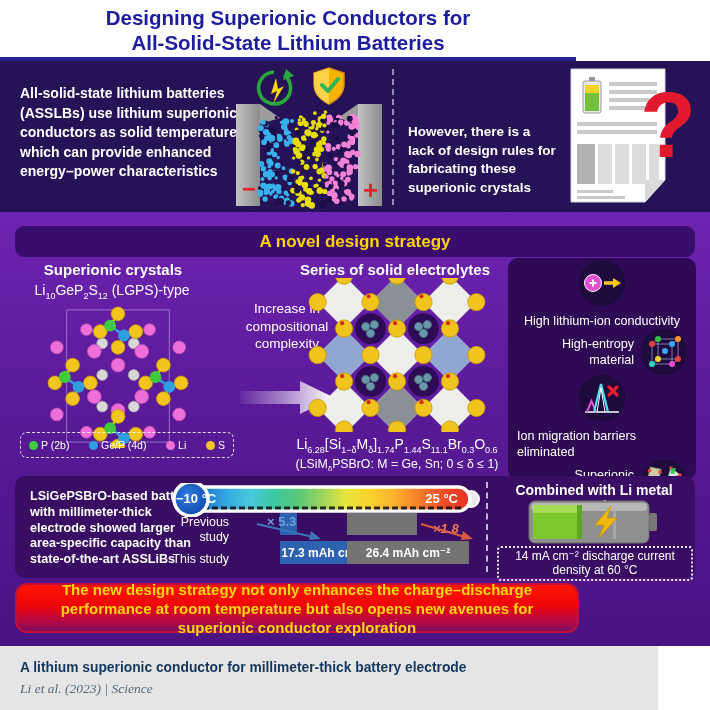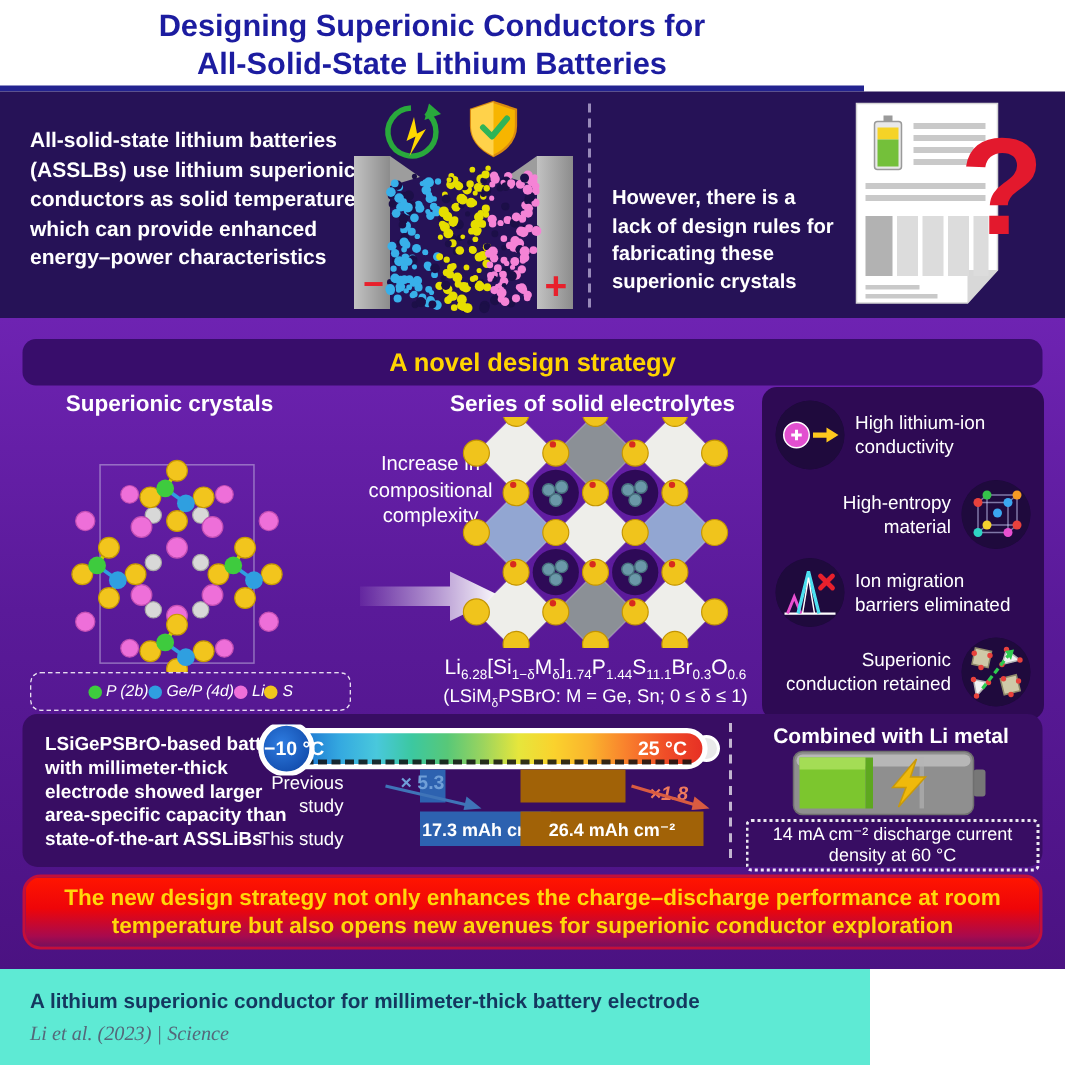--- a/index.html
+++ b/index.html
@@ -25,61 +25,61 @@
   .banner{position:absolute;left:15px;top:14px;width:680px;height:31px;background:#380d6b;
           border-radius:9px;display:flex;align-items:center;justify-content:center;}
   .banner span{color:#ffd400;font-weight:bold;font-size:17px;}
   .colhead{position:absolute;color:#fff;font-weight:bold;font-size:15px;text-align:center;}
   .formula{position:absolute;color:#fff;font-size:14px;text-align:center;}
   .formula sub,.formula sup{font-size:9px;}
   .fnote{position:absolute;color:#fff;font-size:12.3px;text-align:center;}
   .fnote sub{font-size:8px;}
   .arrowtext{position:absolute;left:226px;top:88px;width:122px;color:#fff;font-size:13.5px;
              line-height:17.5px;text-align:center;}
-  .legend{position:absolute;left:20px;top:236px;width:196px;height:24px;
+  .legend{position:absolute;left:20px;top:220px;width:196px;height:24px;
           border:1.5px dashed rgba(255,255,255,.85);border-radius:7px;
-          display:flex;align-items:center;justify-content:center;padding:0 8px;font-style:italic;}
+          display:flex;align-items:center;justify-content:space-between;padding:0 8px;}
   .legend .li{display:flex;align-items:center;gap:3px;color:#fff;font-size:10.5px;}
   .legend .dot{width:9px;height:9px;border-radius:50%;}
   
   .features{position:absolute;left:508px;top:46px;width:188px;height:218px;background:#2e0a54;
             border-radius:10px;display:flex;flex-direction:column;justify-content:space-evenly;padding:2px 0;}
-  .featrow{display:flex;align-items:center;gap:7px;padding:0 9px;}
+  .featrow{display:flex;align-items:center;gap:7px;padding:0 9px;flex-direction:column;}
   .featrow.rev{flex-direction:row-reverse;}
   .featrow .txt{color:#fff;font-size:12.6px;line-height:16px;flex:1;}
   .featrow.rev .txt{text-align:right;}
   .ficon{width:46px;height:46px;border-radius:50%;background:#1f0a3d;flex:0 0 46px;}
   
   .results{position:absolute;left:15px;top:264px;width:680px;height:102px;background:#380d63;
            border-radius:10px;}
   .results .desc{position:absolute;left:15px;top:13px;width:172px;color:#fff;
                  font-weight:bold;font-size:12.6px;line-height:15.8px;}
   .thermo{position:absolute;left:155px;top:7px;}
   .rowlab{position:absolute;color:#fff;font-size:12.4px;line-height:14.5px;text-align:right;}
   .bar{position:absolute;display:flex;align-items:center;justify-content:center;}
   .bar.blue{background:#2d62b0;margin-left:44px;}
-  .bar.red{background:#a16207;align-items:center;}
+  .bar.red{background:#737373;align-items:center;}
   .bar .val{color:#fff;font-weight:bold;font-size:12px;white-space:nowrap;}
   .factor{position:absolute;font-weight:bold;font-size:13px;}
   .factor.blue{color:#6f9fd8;}
   .factor.red{color:#ef7a5d;}
   .rdiv{position:absolute;left:471px;top:6px;height:90px;border-left:2px dashed rgba(255,255,255,.7);}
   .anodehead{position:absolute;left:478px;top:6px;width:202px;color:#fff;font-weight:bold;
              font-size:14px;text-align:center;}
   .anodenote{position:absolute;left:482px;top:70px;width:192px;border:2px dotted rgba(255,255,255,.9);
              border-radius:4px;color:#fff;font-size:12px;line-height:13.5px;text-align:center;padding:2px 0;}
   
-  .conclusion{position:absolute;left:15px;top:371px;width:680px;height:50px;border-radius:12px;
+  .conclusion{position:absolute;left:15px;top:371px;width:564px;height:50px;border-radius:12px;
               background:linear-gradient(180deg,#ff1500 0%,#ee0509 45%,#a80a4e 85%,#77105c 100%);
               border:2px solid #c40f3a;box-sizing:border-box;
               display:flex;align-items:center;justify-content:center;}
   .conclusion span{color:#ffd70a;font-weight:bold;font-size:15px;line-height:19px;
                    text-align:center;padding:0 22px;}
   
-  .footer{position:absolute;left:0;top:646px;width:580px;height:64px;background:#5eead4;}
+  .footer{position:absolute;left:0;top:646px;width:658px;height:64px;background:#e5e5e5;}
   .footer .ptitle{position:absolute;left:20px;top:14px;color:#14375f;font-weight:bold;font-size:13.8px;}
   .footer .cite{position:absolute;left:20px;top:35px;color:#54687a;font-size:13.5px;
                 font-style:italic;font-family:"Liberation Serif","DejaVu Serif",serif;}
   .logo{position:absolute;left:552px;top:7px;width:154px;height:50px;background:#1c3a66;
         display:flex;align-items:center;justify-content:center;gap:6px;}
   .logo .jp{color:#fff;font-weight:bold;font-size:15px;letter-spacing:1px;line-height:16px;}
   .logo .en{color:#fff;font-size:6.6px;margin-top:2px;}
   svg{display:block;}
 </style>
 </head>
@@ -465,20 +465,21 @@
     <div class="qmark">?</div>
   </div>
 
   <div class="main">
 
     <div class="banner">
       <span>A novel design strategy</span>
     </div>
 
     <div class="colhead" style="left:18px;top:49px;width:190px;">Superionic crystals</div>
+    <div class="formula" style="left:12px;top:70px;width:200px;">Li<sub>10</sub>GeP<sub>2</sub>S<sub>12</sub> (LGPS)-type</div>
 
     <svg style="position:absolute;left:36px;top:88px;" width="165" height="148" viewBox="0 0 165 150">
       <rect x="30" y="10" width="104" height="134" fill="none" stroke="#d0c8e8" stroke-width="1" opacity="0.5"></rect>
       <g stroke="#c8d400" stroke-width="2.5">
         <line x1="74" y1="26" x2="64" y2="32"></line>
           <line x1="74" y1="26" x2="82" y2="14"></line>
         <line x1="88" y1="36" x2="100" y2="32"></line>
           <line x1="88" y1="36" x2="82" y2="48"></line>
         <line x1="28" y1="78" x2="18" y2="84"></line>
           <line x1="28" y1="78" x2="36" y2="66"></line>

